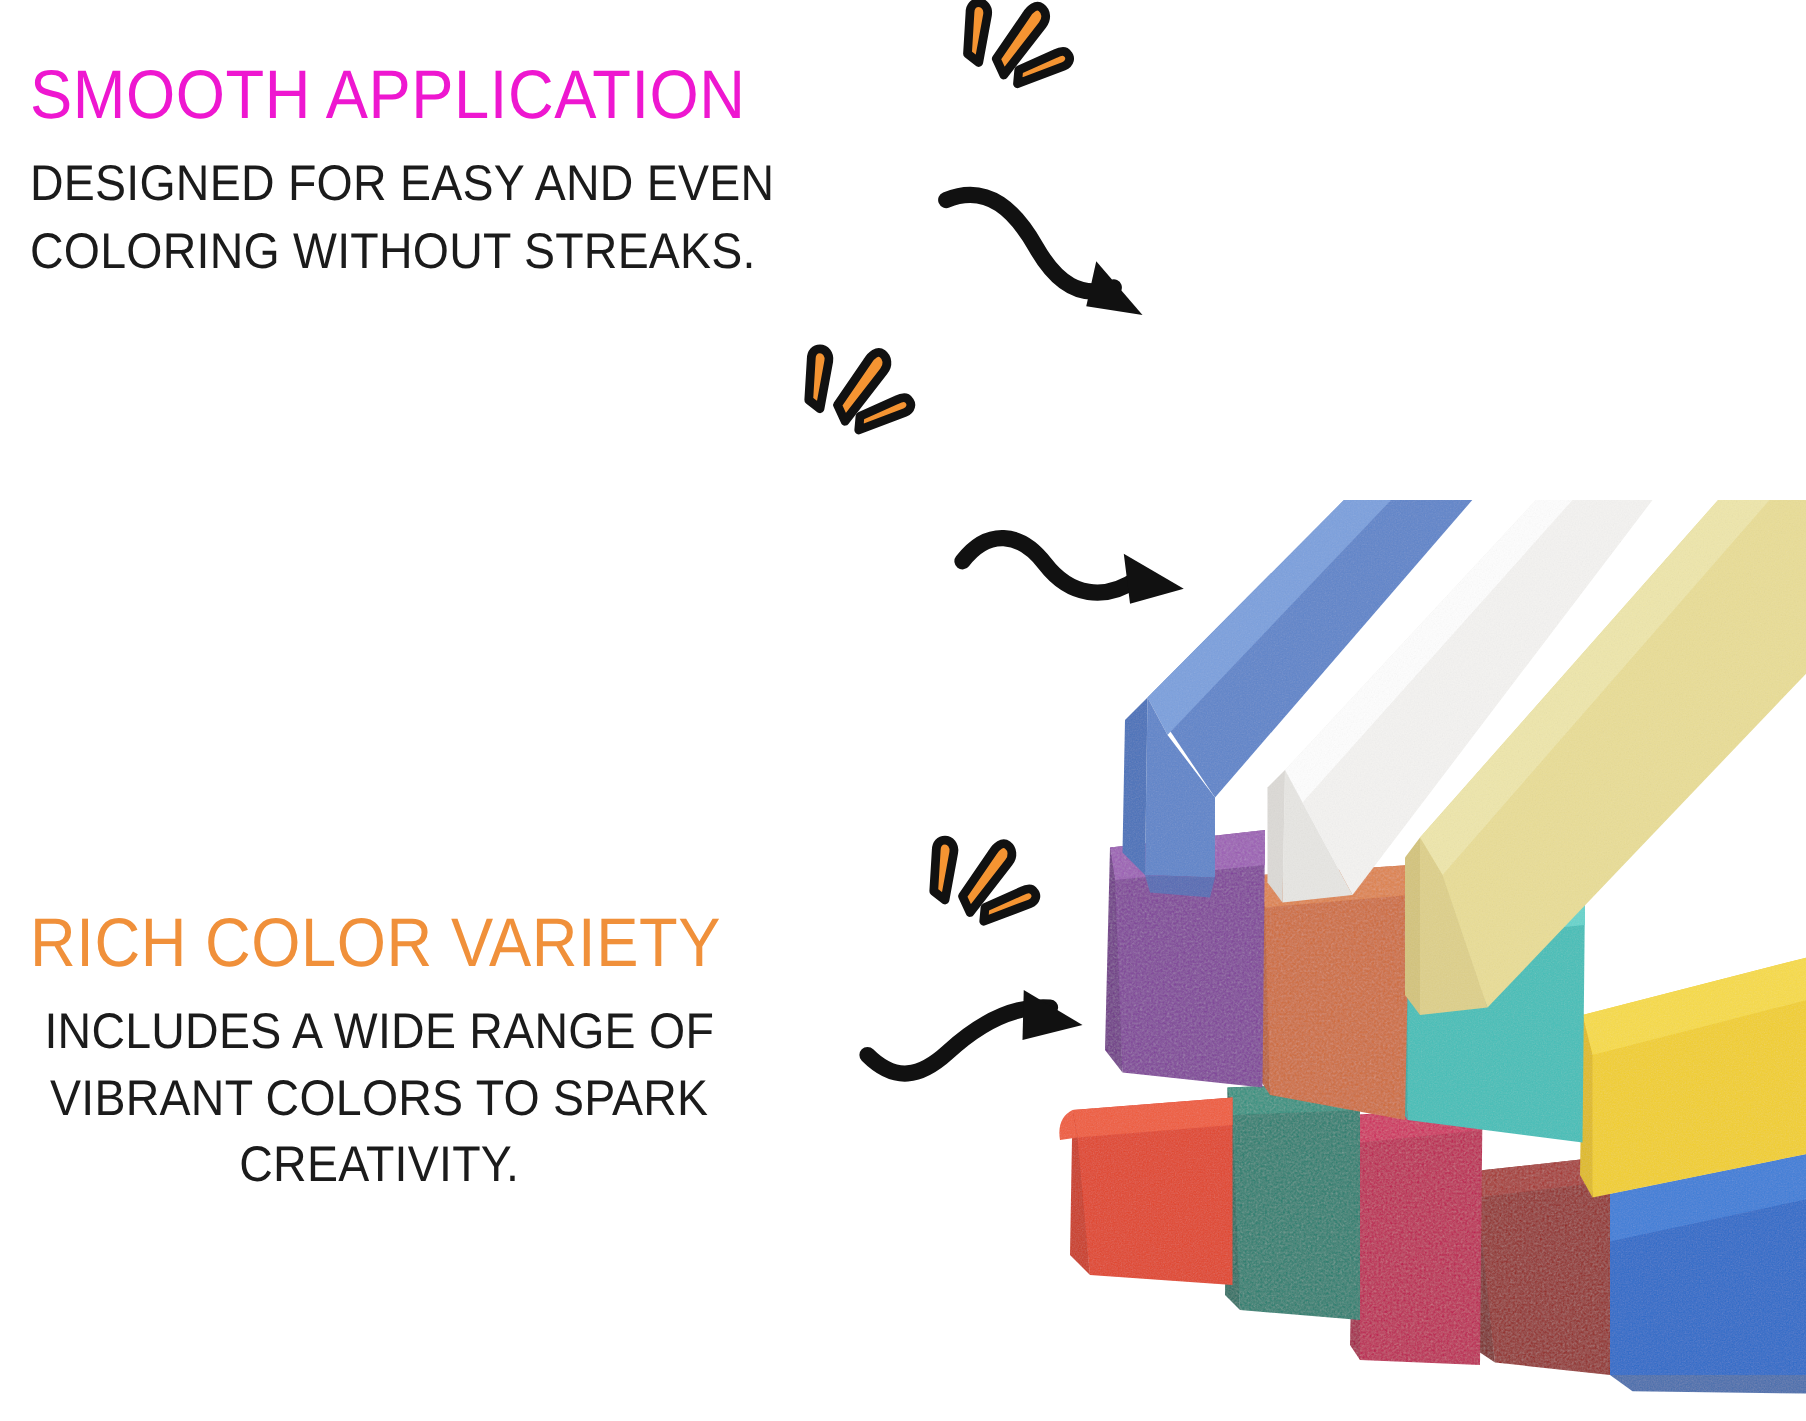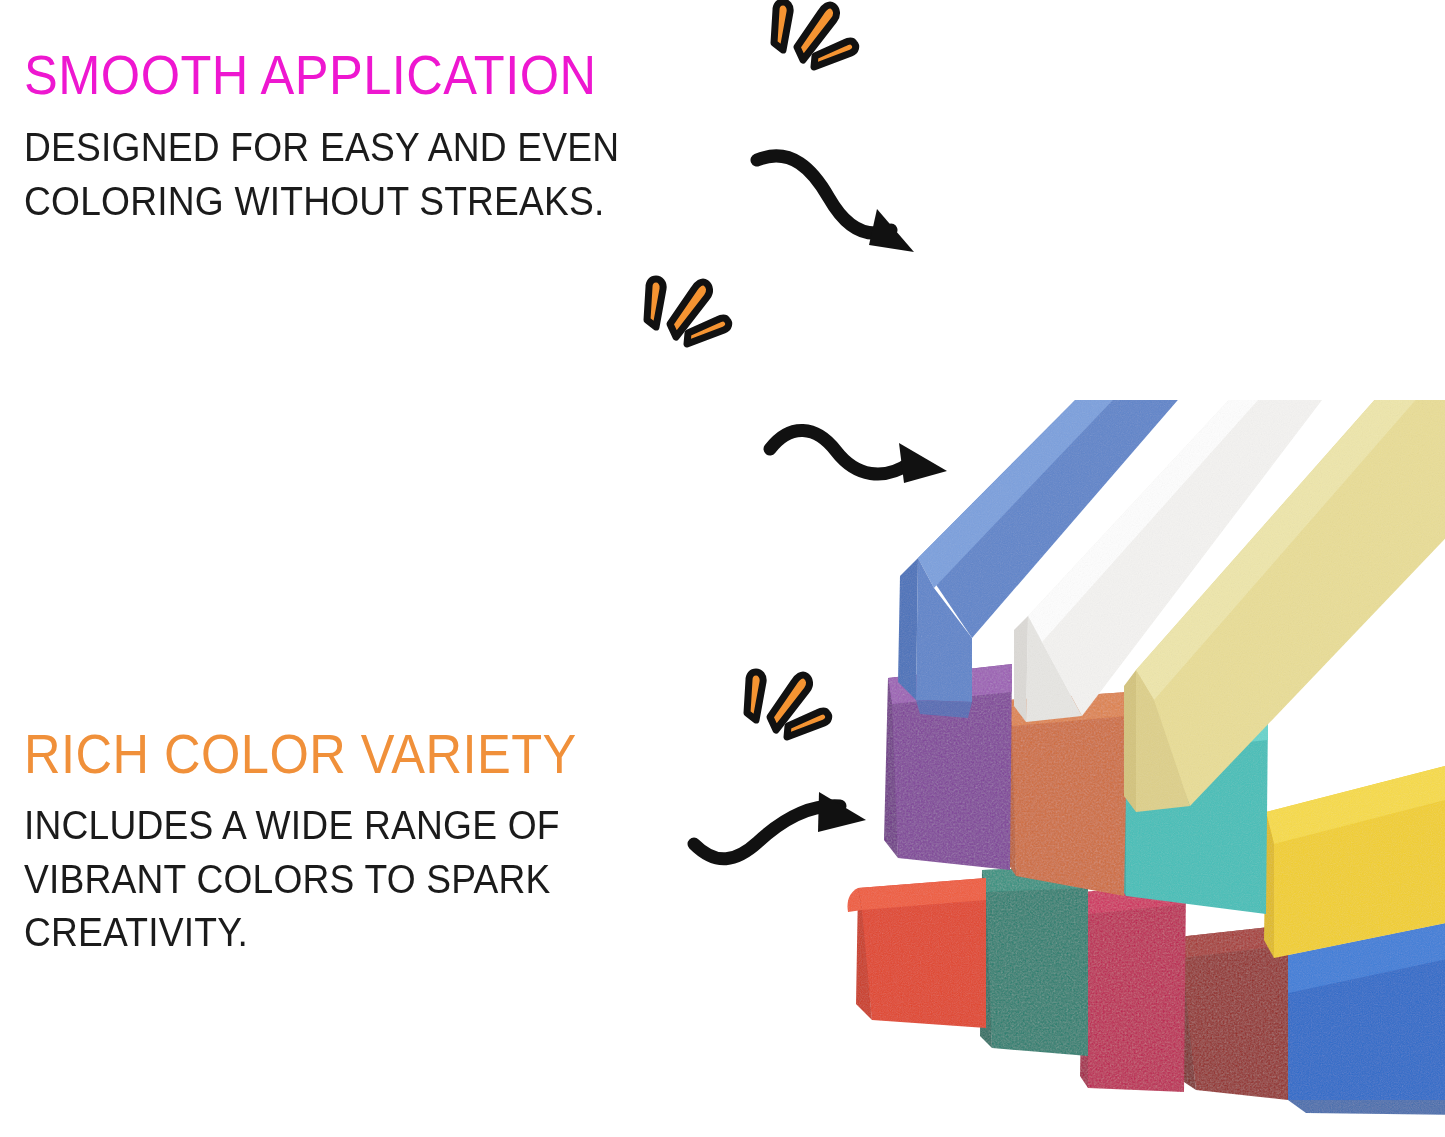--- a/index.html
+++ b/index.html
@@ -45,21 +45,21 @@
     transform: scaleX(0.93);
     transform-origin: left top;
   }
   .feature p span {
     display: block;
     white-space: nowrap;
   }
 
   #feature-smooth      { top: 48px; }
   #feature-educational { top: 337px; }
-  #feature-variety     { top: 727px; }
+  #feature-variety     { top: 727px; text-align: center; }
 
   #feature-smooth h2      { color: #ee17d0; }
   #feature-educational h2 { color: #1565e0; }
   #feature-variety h2     { color: #f0903a; }
 
   #feature-smooth p      { margin-top: 18px; }
   #feature-educational p { margin-top: 16px; }
   #feature-variety p     { margin-top: 17px; }
 
   

